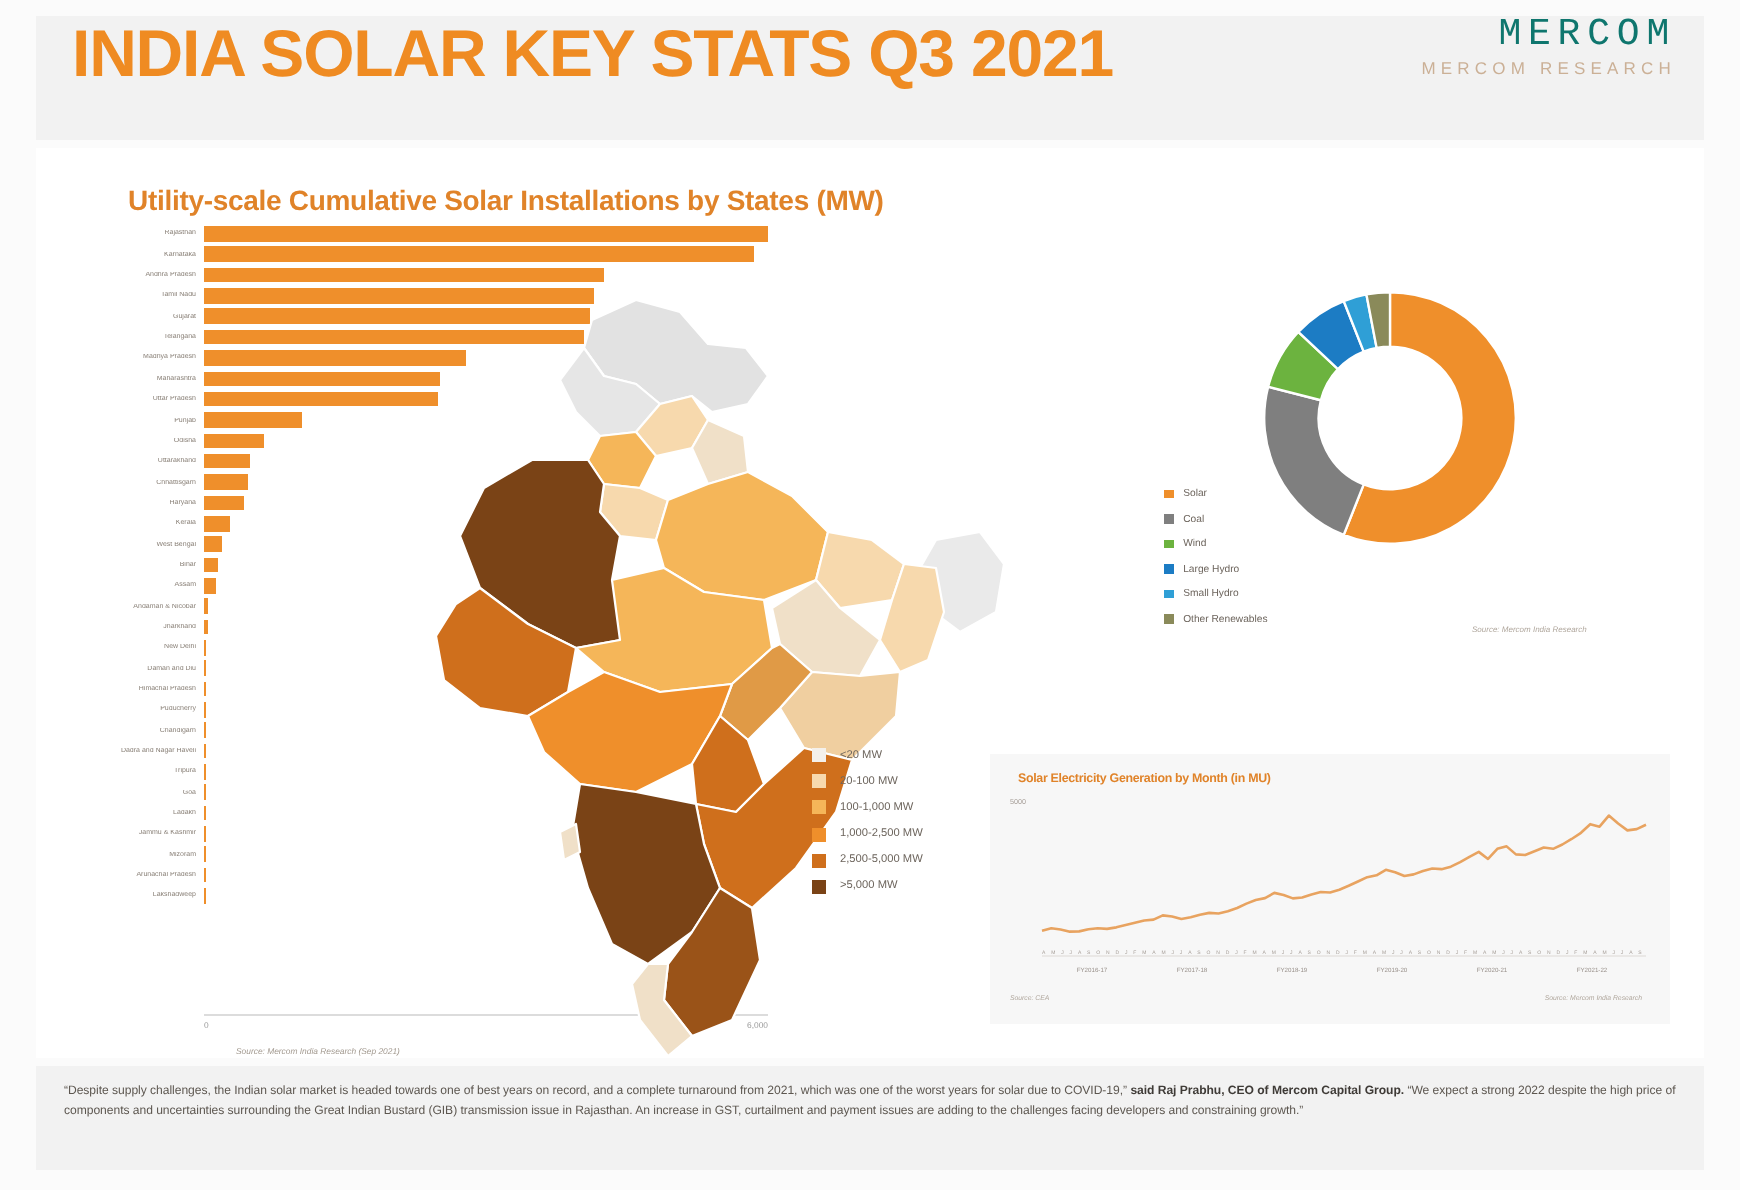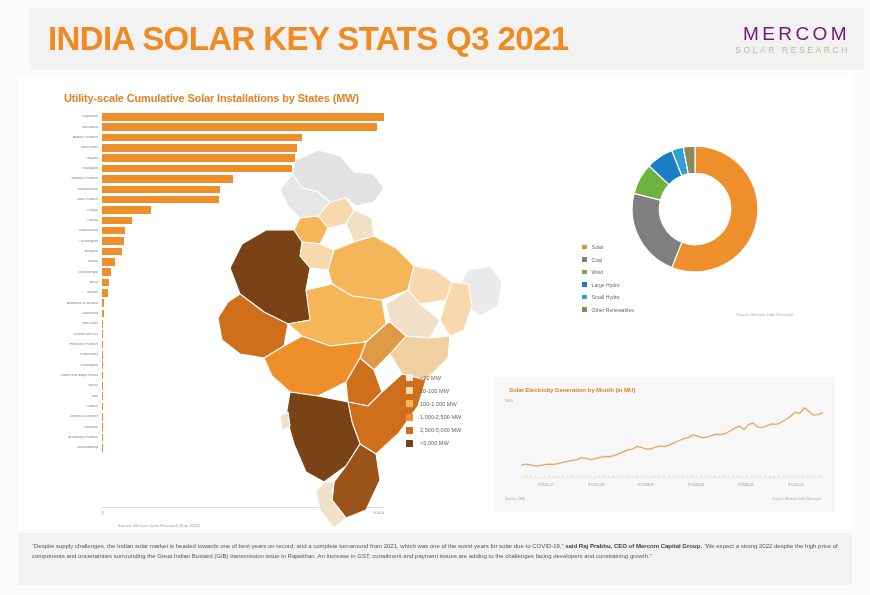--- a/index.html
+++ b/index.html
@@ -10,51 +10,51 @@
     overflow: hidden;
   }
   #page {
     position: relative;
     width: 870px; height: 595px;
     background: #fbfbfb;
   }
 
   
   #header {
-    position: absolute; left: 30px; top: 8px;
+    position: absolute; left: 18px; top: 8px;
     width: 834px; height: 62px;
     background: #f2f2f2;
-    display: flex; align-items: center; justify-content: space-between;
+    display: flex; align-items: flex-start; justify-content: space-between;
     padding: 0 14px 0 18px;
   }
   #title {
     font-size: 33px; font-weight: bold; letter-spacing: -0.6px;
     color: #ef8b22; white-space: nowrap;
     font-family: "Liberation Sans", sans-serif;
   }
   #brand { text-align: right; line-height: 1.05; }
   #brand-main {
-    font-size: 19px; letter-spacing: 3.4px; color: #701a75;
-    font-family: Liberation Sans, sans-serif;
+    font-size: 19px; letter-spacing: 3.4px; color: #0f766e;
+    font-family: Liberation Mono, monospace;
   }
   #brand-sub {
     font-size: 8.5px; letter-spacing: 2.6px; color: #cbb096; margin-top: 2px;
   }
 
   
   #canvas {
     position: absolute; left: 18px; top: 74px;
     width: 834px; height: 455px;
     background: #ffffff;
   }
 
   
   #bar-panel { position: absolute; left: 22px; top: 8px; width: 370px; height: 440px; }
   .panel-title {
-    font-size: 11px; font-weight: bold; color: #e08329;
+    font-size: 14px; font-weight: bold; color: #e08329;
     letter-spacing: -0.15px; white-space: nowrap;
   }
   #bar-title { position: absolute; left: 24px; top: 10px; }
   #bars { position: absolute; left: 0px; top: 30px; width: 370px; }
   .bar-row { display: flex; align-items: center; height: 10.35px; }
   .bar-label {
     width: 62px; text-align: right; padding-right: 4px;
     font-size: 3.5px; color: #8a8178; line-height: 1;
     white-space: nowrap; overflow: hidden;
   }
@@ -145,21 +145,21 @@
 </style>
 </head>
 <body>
 
 <div id="page">
 
   <div id="header">
     <div id="title">INDIA SOLAR KEY STATS Q3 2021</div>
     <div id="brand">
       <div id="brand-main">MERCOM</div>
-      <div id="brand-sub">SOLAR RESEARCH</div>
+      <div id="brand-sub">MERCOM RESEARCH</div>
     </div>
   </div>
 
   <div id="canvas">
 
     <div id="bar-panel">
       <div id="bar-title" class="panel-title">Utility-scale Cumulative Solar Installations by States (MW)</div>
       <div id="bars">
           <div class="bar-row">
             <div class="bar-label">Rajasthan</div>

